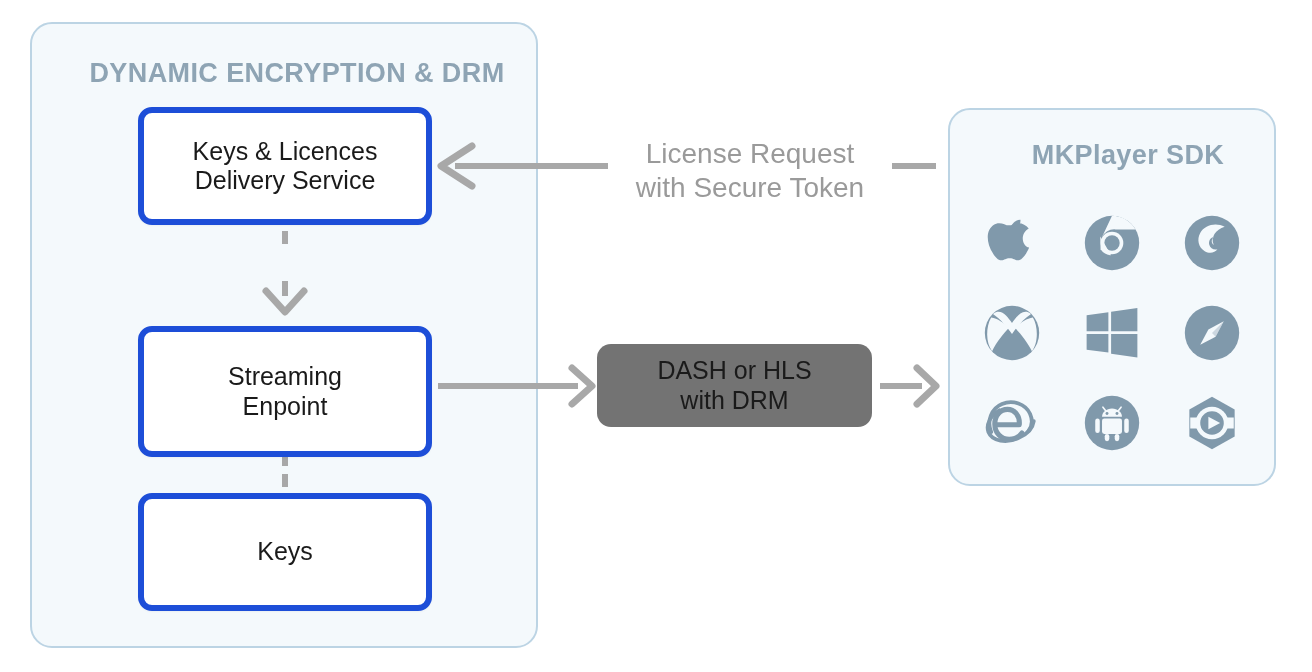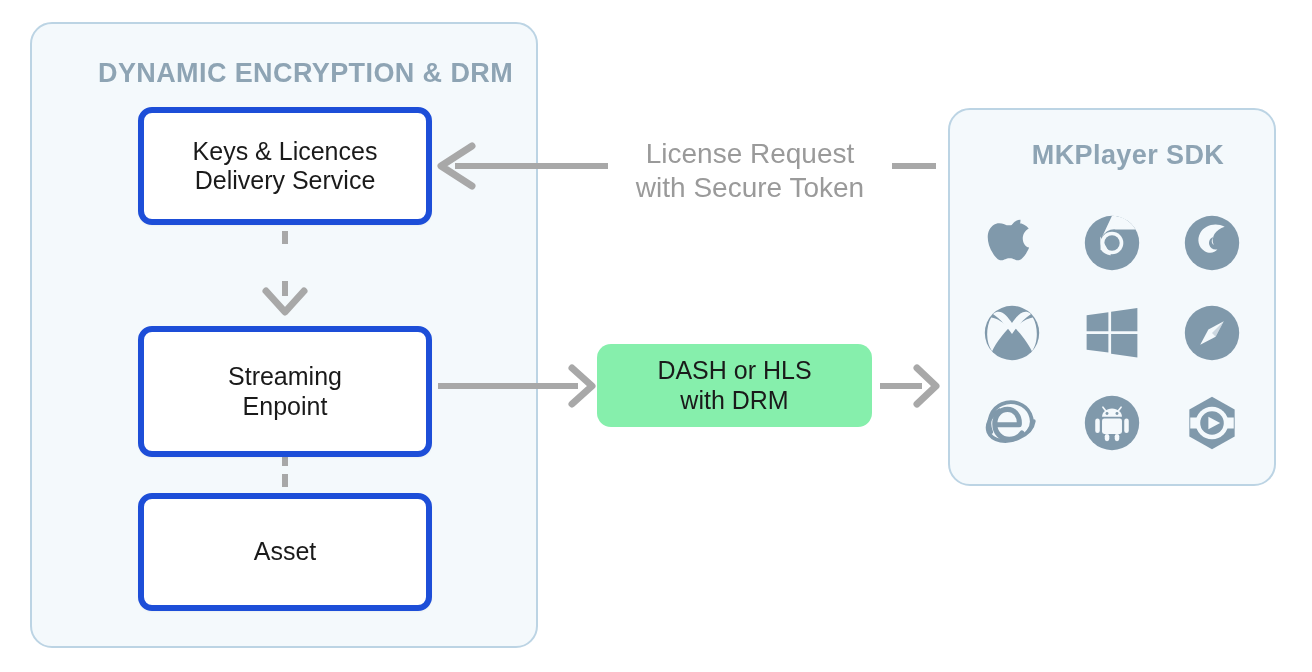--- a/index.html
+++ b/index.html
@@ -49,24 +49,23 @@
     width: 100%;
     text-align: center;
     color: #8ea4b4;
     font-weight: bold;
     letter-spacing: 0.4px;
     white-space: nowrap;
   }
   #panel-left .panel-title {
     top: 34px;
     font-size: 27px;
-    text-align: left;
+    text-align: center;
     padding-left: 26px;
     box-sizing: border-box;
-    margin-left: 40px;
   }
   #panel-right .panel-title {
     top: 30px;
     font-size: 27px;
     padding-left: 16px;
   }
 
   
   .node-box {
     position: absolute;
@@ -87,21 +86,21 @@
   #node-streaming { left: 138px; top: 326px; width: 294px; height: 131px; }
   #node-asset     { left: 138px; top: 493px; width: 294px; height: 118px; }
 
   
   #node-dash {
     position: absolute;
     left: 597px;
     top: 344px;
     width: 275px;
     height: 83px;
-    background: #86efac;
+    background: #737373;
     border-radius: 14px;
     box-sizing: border-box;
     display: flex;
     align-items: center;
     justify-content: center;
     text-align: center;
     color: #1a1a1a;
     font-size: 25px;
     line-height: 1.18;
   }
@@ -205,21 +204,21 @@
     <span style="white-space:pre-line">Keys &amp; Licences
 Delivery Service</span>
   </div>
 
   <div class="node-box" id="node-streaming">
     <span style="white-space:pre-line">Streaming
 Enpoint</span>
   </div>
 
   <div class="node-box" id="node-asset">
-    <span style="white-space:pre-line">Asset</span>
+    <span style="white-space:pre-line">Keys</span>
   </div>
 
 
   <div class="edge-label" id="label-license">License Request
 with Secure Token</div>
 
   <div id="node-dash">
     <span style="white-space:pre-line">DASH or HLS
 with DRM</span>
   </div>

